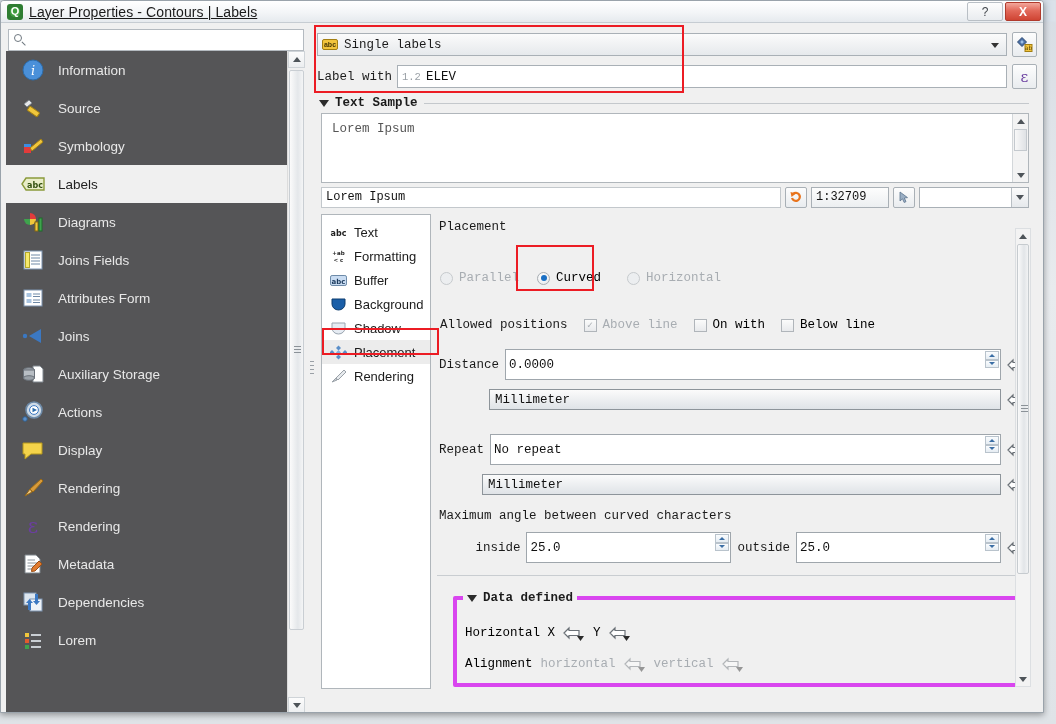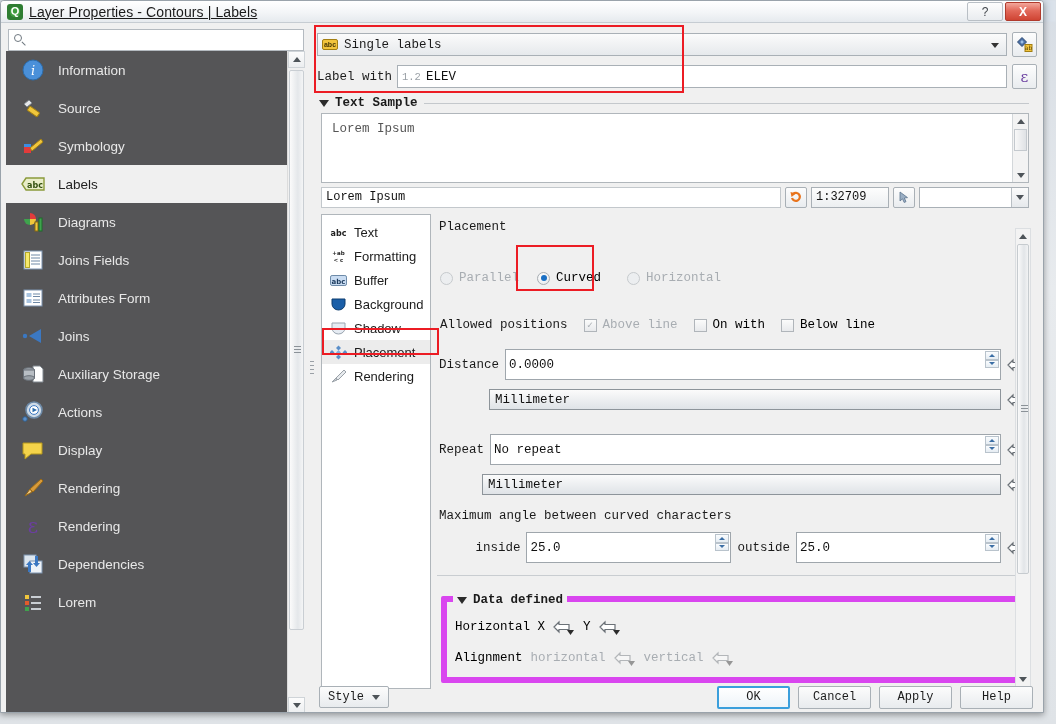--- a/index.html
+++ b/index.html
@@ -215,21 +215,21 @@
   .tiny-down{width:0;height:0;border-left:3px solid transparent;border-right:3px solid transparent;border-top:3px solid #3b6ea5;}
   .unit-combo{
     height:21px;border:1px solid #8d949a;background:linear-gradient(180deg,#fbfbfb,#dfe3e7);
     display:flex;align-items:center;padding:0 5px;position:relative;
     font-family:"Liberation Mono",monospace;font-size:12.5px;color:#111;
   }
   .dd-icon{width:22px;height:18px;flex:0 0 auto;position:relative;}
   .dd-icon svg{display:block;}
   .divider{height:1px;background:#c9cdd1;margin:12px 4px 0 0;}
   .dd-group{
-    border:6px solid #d946ef;border-radius:2px;margin:2px 4px 0 4px;padding:8px 8px 10px 8px;
+    border:4px solid #d946ef;border-radius:2px;margin:2px 4px 0 16px;padding:16px 8px 10px 8px;
     position:relative;background:#f0f0f0;
   }
   .dd-group-title{position:absolute;top:-9px;left:6px;background:#f0f0f0;padding:0 4px;
     font-family:"Liberation Mono",monospace;font-size:12.5px;font-weight:bold;color:#1b1b1b;
     display:flex;align-items:center;gap:6px;}
   .dd-line{display:flex;align-items:center;gap:8px;font-family:"Liberation Mono",monospace;font-size:12.5px;margin-top:8px;}
   .content-scroll{
     position:absolute;right:-2px;top:14px;width:16px;bottom:2px;background:#f3f3f3;
     border:1px solid #dcdfe2;
   }
@@ -417,20 +417,35 @@
               </span>
               <span>Rendering</span>
             </div>
             <div class="navitem">
               <span class="nicon">
                 <svg width="24" height="24" viewBox="0 0 24 24">
                   <text x="12" y="19" font-size="20" text-anchor="middle" font-family="DejaVu Serif" fill="#6b3fa0">ε</text>
                 </svg>
               </span>
               <span>Rendering</span>
+            </div>
+            <div class="navitem">
+              <span class="nicon">
+                <svg width="24" height="24" viewBox="0 0 24 24">
+                  <path d="M4 3 h11 l4 4 v14 h-15z" fill="#fff" stroke="#7d848a"></path>
+                  <g stroke="#8b949c">
+                    <line x1="6.5" y1="8" x2="14" y2="8"></line>
+                    <line x1="6.5" y1="11" x2="16" y2="11"></line>
+                    <line x1="6.5" y1="14" x2="16" y2="14"></line>
+                    <line x1="6.5" y1="17" x2="13" y2="17"></line>
+                  </g>
+                  <path d="M18 9 l3 3 l-7 7 l-3.5 .5 l.5 -3.5z" fill="#e07b30" stroke="#9c4f14"></path>
+                </svg>
+              </span>
+              <span>Metadata</span>
             </div>
             <div class="navitem">
               <span class="nicon">
                 <svg width="24" height="24" viewBox="0 0 24 24">
                   <rect x="3" y="3" width="12" height="12" fill="#dde6ef" stroke="#7c93b0"></rect>
                   <rect x="9" y="9" width="12" height="12" fill="#eef3f8" stroke="#7c93b0"></rect>
                   <path d="M7 20 v-7 l-2 0 l3.5 -4 l3.5 4 l-2 0 v7z" fill="#3b78c2"></path>
                   <path d="M17 4 v7 l2 0 l-3.5 4 l-3.5 -4 l2 0 v-7z" fill="#3b78c2"></path>
                 </svg>
               </span>
@@ -799,32 +814,20 @@
             <div class="cs-thumb">
                 <span class="grip" style="left:3px;"></span>
               </div>
             <div class="cs-arrow down">
                 <span class="caret-down"></span>
               </div>
           </div>
         </div>
       </div>
 
-      <div class="footer">
-        <div class="style-btn">
-          <span>Style</span>
-          <span class="caret-down"></span>
-        </div>
-        <div class="footer-right">
-          <div class="fbtn default">OK</div>
-          <div class="fbtn">Cancel</div>
-          <div class="fbtn">Apply</div>
-          <div class="fbtn">Help</div>
-        </div>
-      </div>
 
     </div>
   </div>
 
   <div class="redbox" style="left:313px;top:24px;width:370px;height:68px;"></div>
   <div class="redbox" style="left:321px;top:327px;width:117px;height:27px;"></div>
   <div class="redbox" style="left:515px;top:244px;width:78px;height:46px;"></div>
 
 </div>
 

